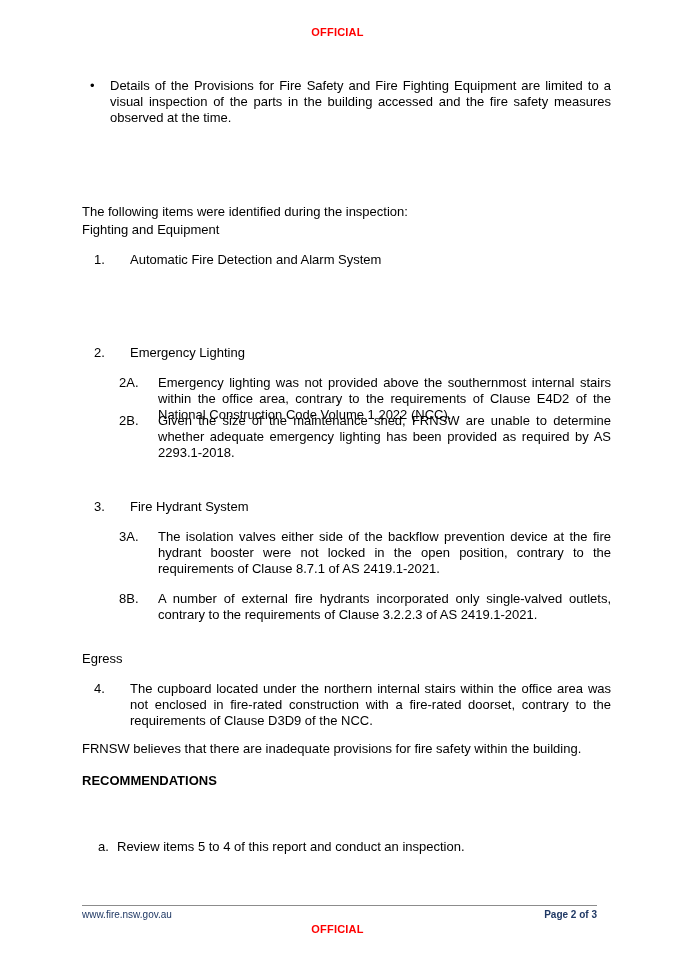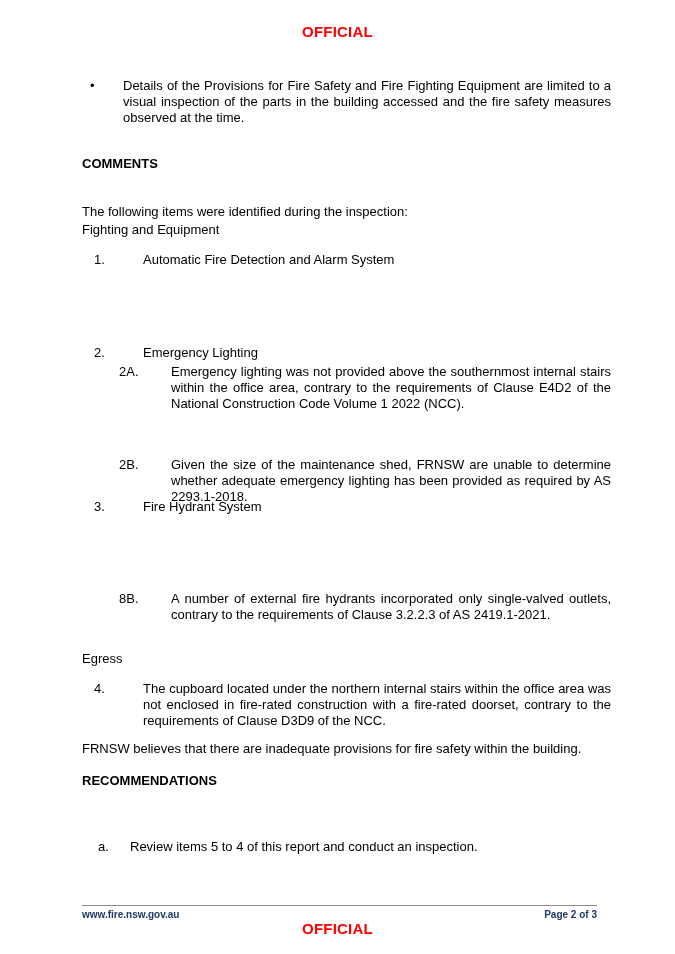--- a/index.html
+++ b/index.html
@@ -14,35 +14,35 @@
     line-height: 16px;
     color: #000000;
     overflow: hidden;
   }
   .banner {
     position: absolute;
     left: 0; width: 675px;
     text-align: center;
     font-weight: bold;
     color: #FF0000;
-    font-size: 15px;
+    font-size: 11px;
     letter-spacing: 0.2px;
   }
   .banner.top { top: 24px; }
   .banner.bottom { top: 921px; }
   .block {
     position: absolute;
     left: 82px;
     width: 529px;
   }
   .heading { font-weight: bold; font-size: 13px; }
   .just { text-align: justify; }
   .li { display: flex; }
   .li .marker { flex: 0 0 auto; }
-  .li .text { flex: 1 1 auto; margin-left: 13px; }
+  .li .text { flex: 1 1 auto; }
   
   .lb .marker { width: 28px; padding-left: 8px; }
   
   .l1 .marker { width: 48px; padding-left: 12px; }
   
   .l2 .marker { width: 76px; padding-left: 37px; }
   
   .lr .marker { width: 35px; padding-left: 16px; }
   .footer-rule {
     position: absolute;
@@ -54,67 +54,70 @@
     position: absolute;
     left: 82px; top: 908px;
     width: 515px;
     display: flex;
     justify-content: space-between;
     align-items: baseline;
     font-size: 10px;
     line-height: 13px;
     color: #1F3864;
   }
-  .footer-url { font-weight: bold; color: #1F3864; text-decoration: none; }
+  .footer-url { font-weight: normal; color: #1F3864; text-decoration: none; }
   .footer-page { font-weight: bold; text-align: right; }
 </style>
 </head>
 <body>
 
 <div class="page">
 
   <div class="banner top">OFFICIAL</div>
 
   <div class="block li lb" style="top:78px">
     <span class="marker">•</span>
     <span class="text just">Details of the Provisions for Fire Safety and Fire Fighting Equipment are limited to a visual inspection of the parts in the building accessed and the fire safety measures observed at the time.</span>
   </div>
 
-  <div class="block heading" style="top:156px">COMMENTS</div>
 
   <div class="block" style="top:204px">The following items were identified during the inspection:</div>
 
   <div class="block" style="top:222px">Fighting and Equipment</div>
 
   <div class="block li l1" style="top:252px">
     <span class="marker">1.</span>
     <span class="text">Automatic Fire Detection and Alarm System</span>
   </div>
 
 
   <div class="block li l1" style="top:345px">
     <span class="marker">2.</span>
     <span class="text">Emergency Lighting</span>
   </div>
 
-  <div class="block li l2" style="top:364px">
+  <div class="block li l2" style="top:375px">
     <span class="marker">2A.</span>
     <span class="text just">Emergency lighting was not provided above the southernmost internal stairs within the office area, contrary to the requirements of Clause E4D2 of the National Construction Code Volume 1 2022 (NCC).</span>
   </div>
 
-  <div class="block li l2" style="top:457px">
+  <div class="block li l2" style="top:413px">
     <span class="marker">2B.</span>
     <span class="text just">Given the size of the maintenance shed, FRNSW are unable to determine whether adequate emergency lighting has been provided as required by AS 2293.1-2018.</span>
   </div>
 
   <div class="block li l1" style="top:499px">
     <span class="marker">3.</span>
     <span class="text">Fire Hydrant System</span>
   </div>
 
+  <div class="block li l2" style="top:529px">
+    <span class="marker">3A.</span>
+    <span class="text just">The isolation valves either side of the backflow prevention device at the fire hydrant booster were not locked in the open position, contrary to the requirements of Clause 8.7.1 of AS 2419.1-2021.</span>
+  </div>
 
   <div class="block li l2" style="top:591px">
     <span class="marker">8B.</span>
     <span class="text just">A number of external fire hydrants incorporated only single-valved outlets, contrary to the requirements of Clause 3.2.2.3 of AS 2419.1-2021.</span>
   </div>
 
   <div class="block" style="top:651px">Egress</div>
 
   <div class="block li l1" style="top:681px">
     <span class="marker">4.</span>

